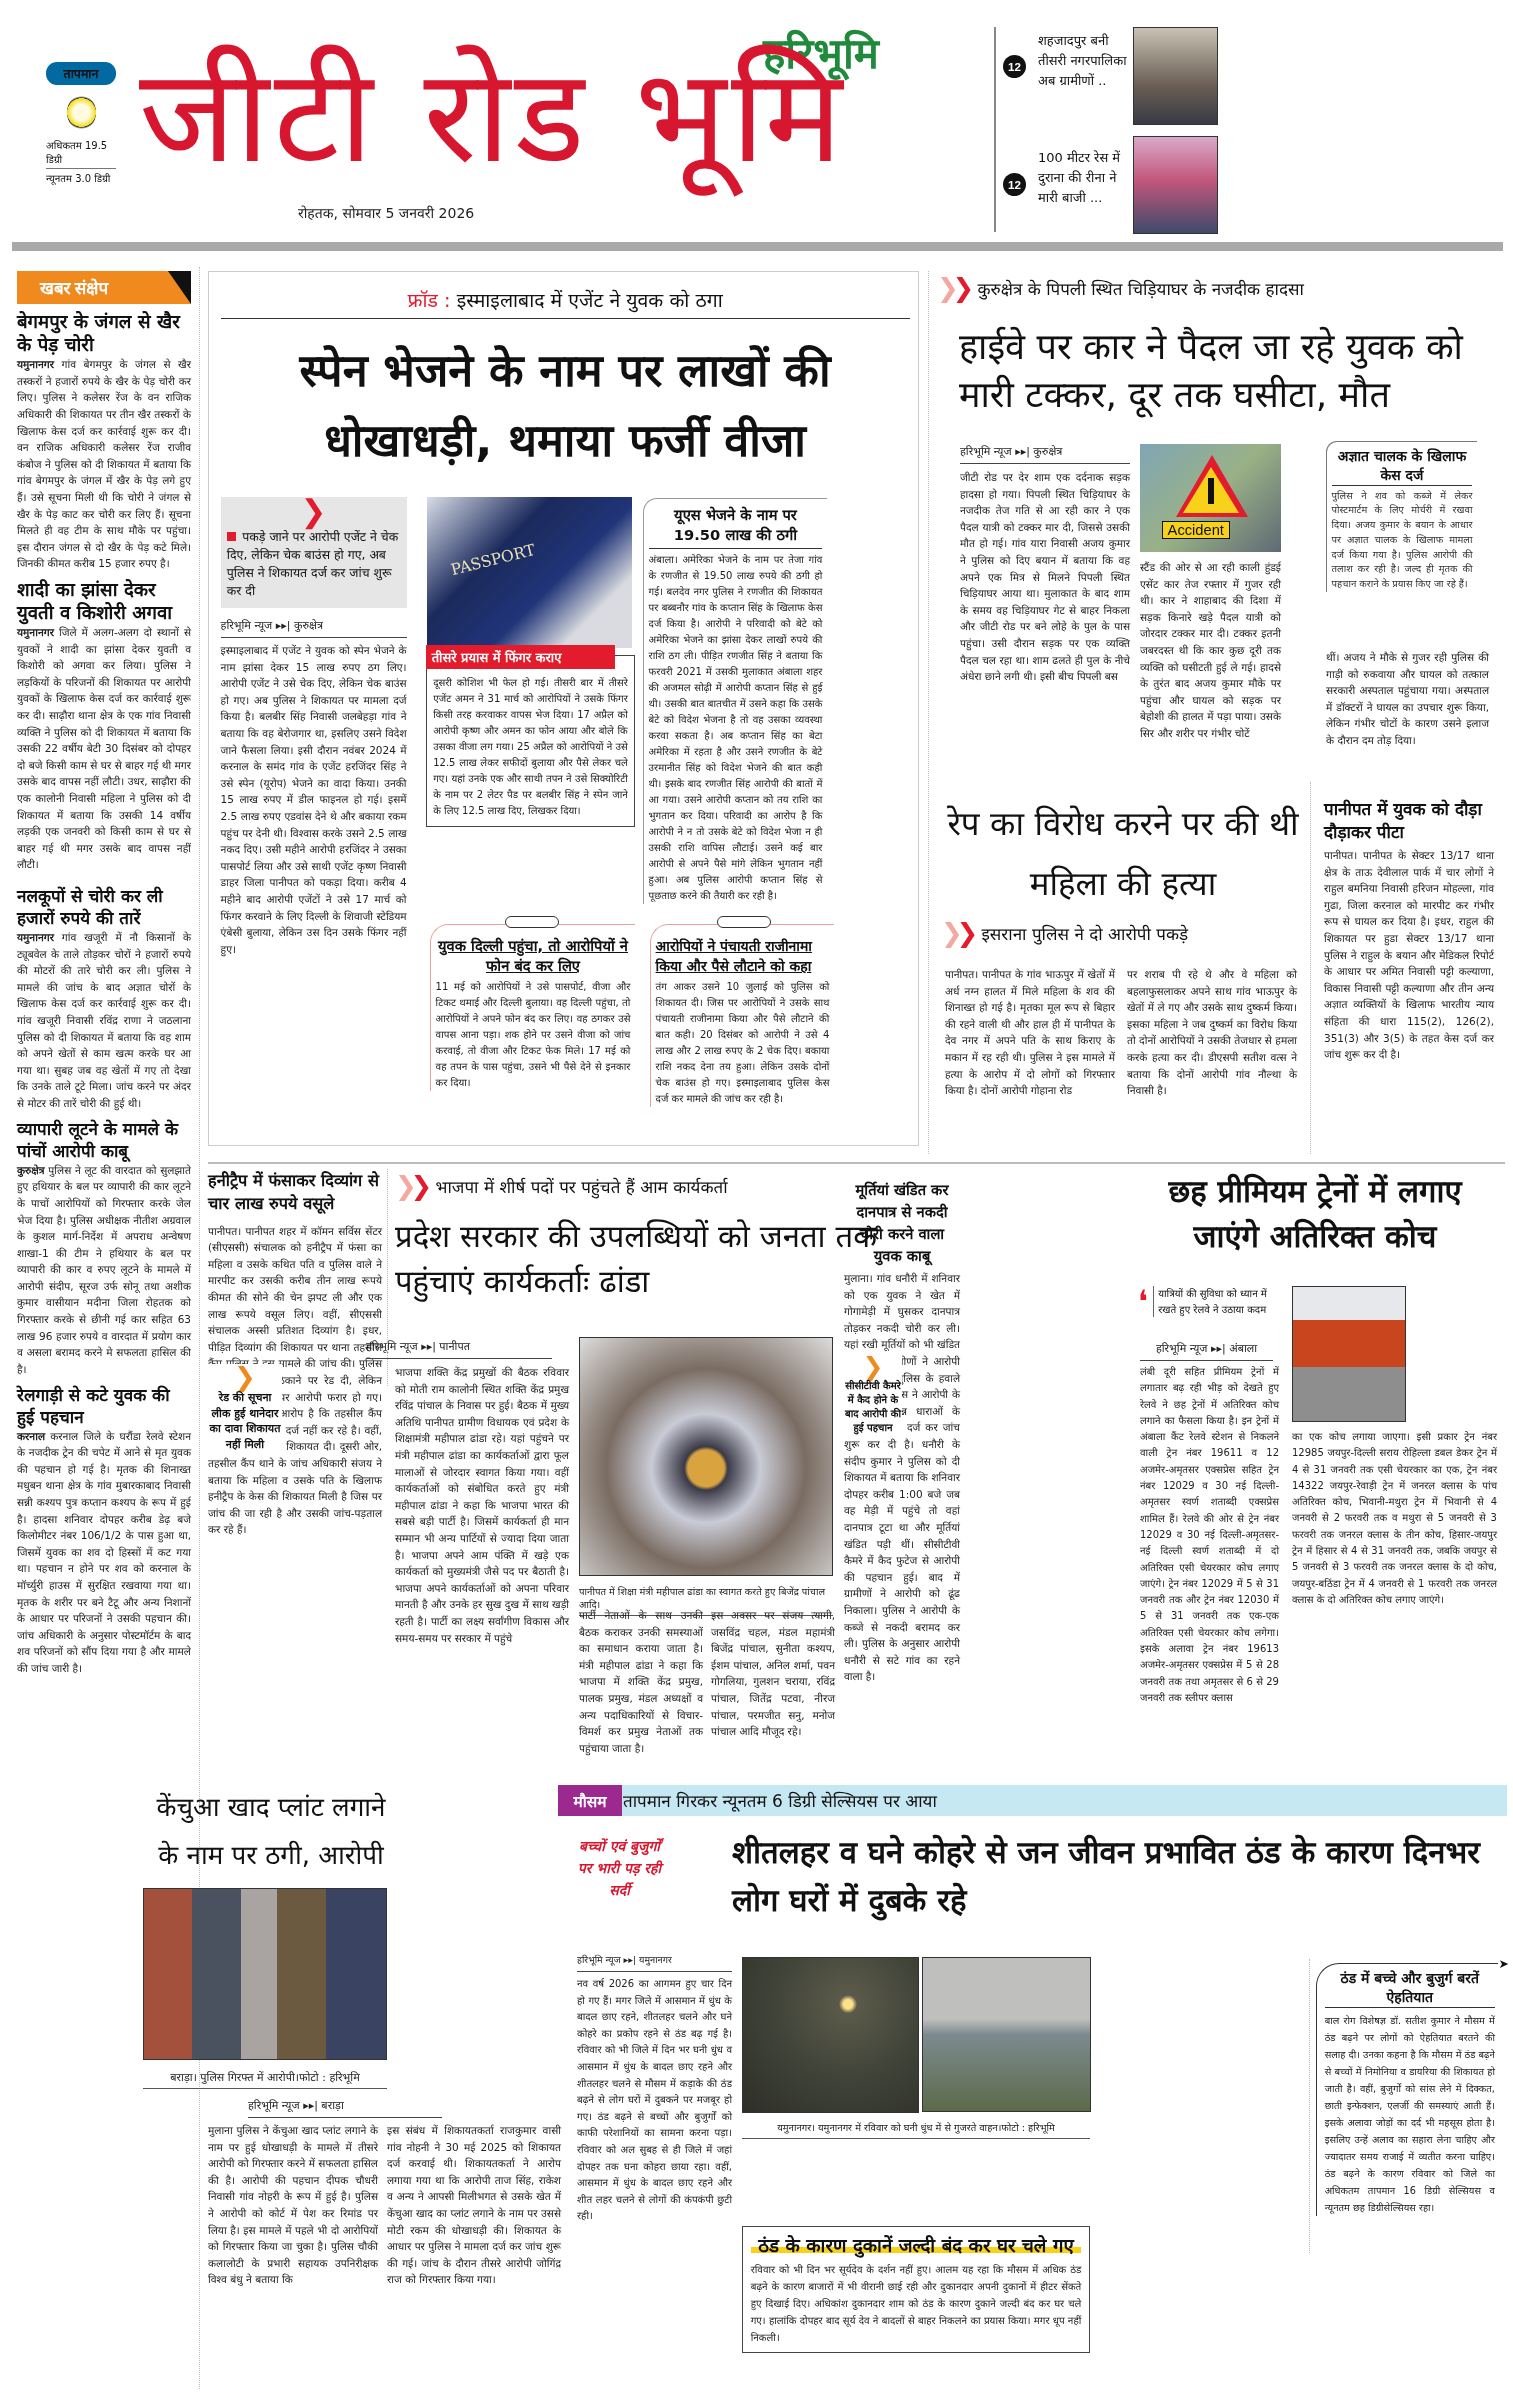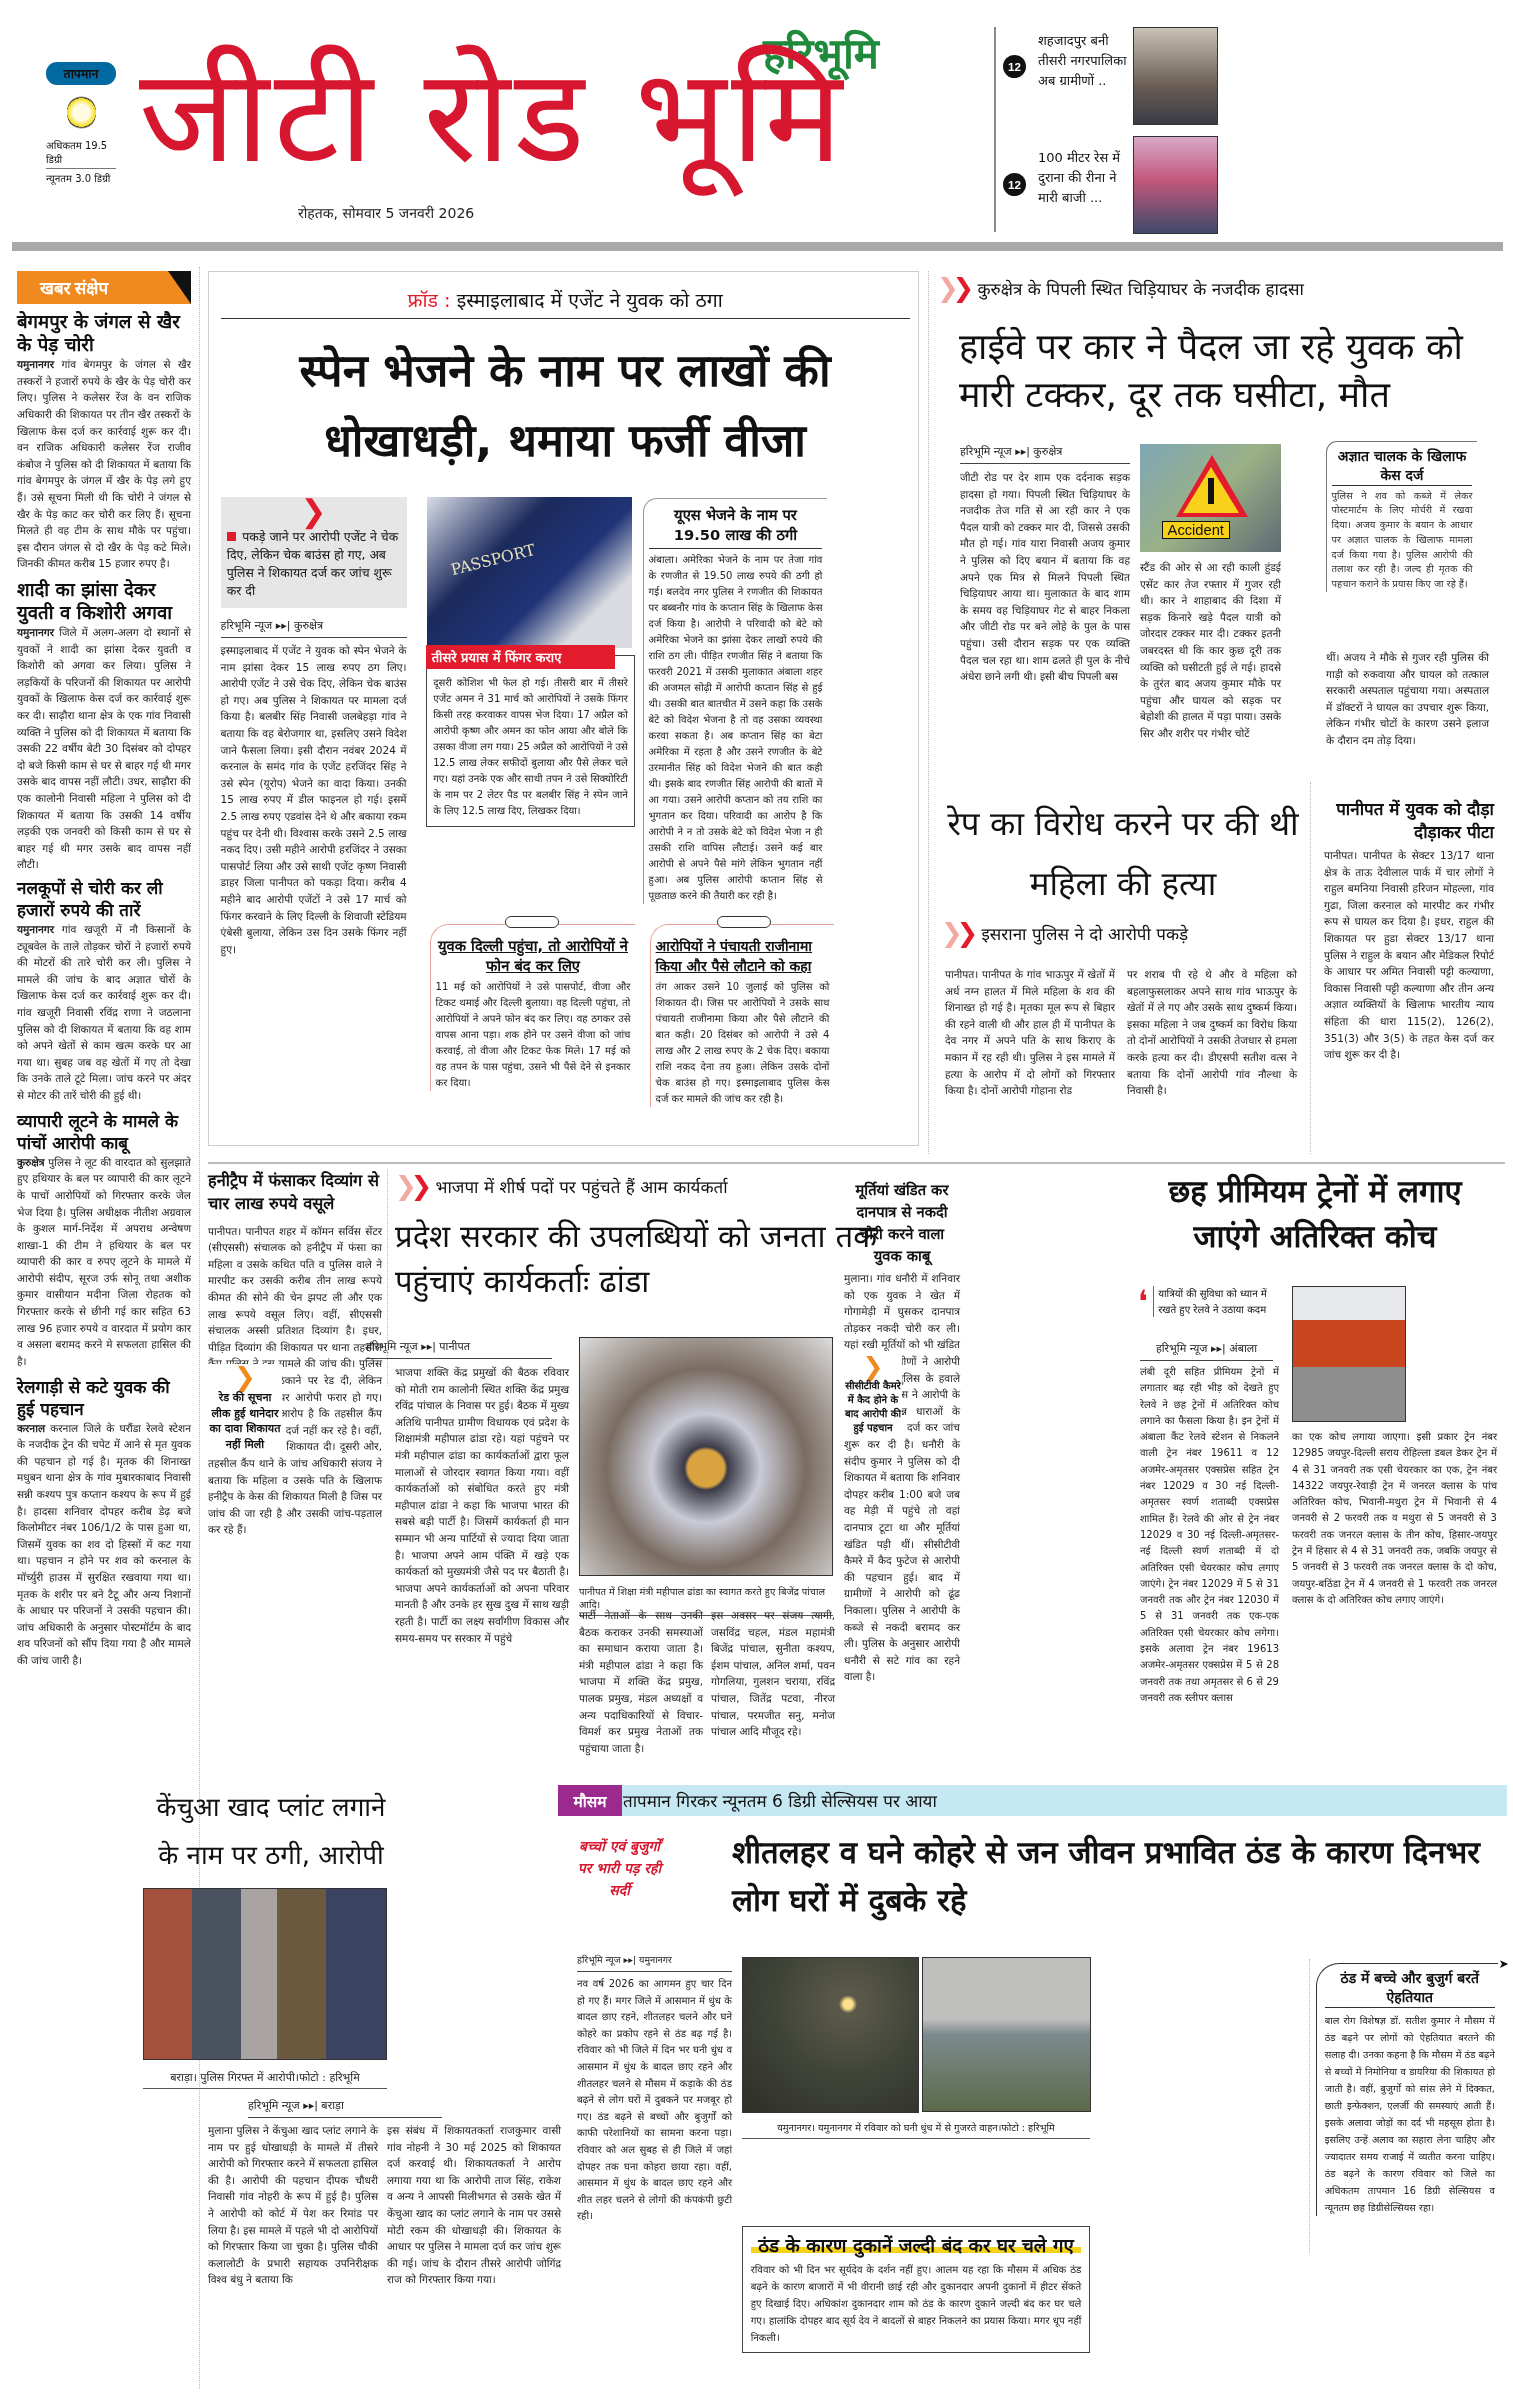--- a/index.html
+++ b/index.html
@@ -51,21 +51,21 @@
     <span style="position:absolute;right:0;top:0;border-top:33px solid #111;border-left:23px solid transparent"></span>
   </div>
   <div>
     <div class="hd" style="font-size:18.6px;line-height:23px">बेगमपुर के जंगल से खैर के पेड़ चोरी</div>
     <div class="body-text sm"><b>यमुनानगर</b> <span>गांव बेगमपुर के जंगल से खैर तस्करों ने हजारों रुपये के खैर के पेड़ चोरी कर लिए। पुलिस ने कलेसर रेंज के वन राजिक अधिकारी की शिकायत पर तीन खैर तस्करों के खिलाफ केस दर्ज कर कार्रवाई शुरू कर दी। वन राजिक अधिकारी कलेसर रेंज राजीव कंबोज ने पुलिस को दी शिकायत में बताया कि गांव बेगमपुर के जंगल में खैर के पेड़ लगे हुए हैं। उसे सूचना मिली थी कि चोरी ने जंगल से खैर के पेड़ काट कर चोरी कर लिए हैं। सूचना मिलते ही वह टीम के साथ मौके पर पहुंचा। इस दौरान जंगल से दो खैर के पेड़ कटे मिले। जिनकी कीमत करीब 15 हजार रुपए है।</span></div>
   </div>
   <div style="margin-top:6.2px">
     <div class="hd" style="font-size:18.6px;line-height:23px">शादी का झांसा देकर युवती व किशोरी अगवा</div>
     <div class="body-text sm"><b>यमुनानगर</b> <span>जिले में अलग-अलग दो स्थानों से युवकों ने शादी का झांसा देकर युवती व किशोरी को अगवा कर लिया। पुलिस ने लड़कियों के परिजनों की शिकायत पर आरोपी युवकों के खिलाफ केस दर्ज कर कार्रवाई शुरू कर दी। साढ़ौरा थाना क्षेत्र के एक गांव निवासी व्यक्ति ने पुलिस को दी शिकायत में बताया कि उसकी 22 वर्षीय बेटी 30 दिसंबर को दोपहर दो बजे किसी काम से घर से बाहर गई थी मगर उसके बाद वापस नहीं लौटी। उधर, साढ़ौरा की एक कालोनी निवासी महिला ने पुलिस को दी शिकायत में बताया कि उसकी 14 वर्षीय लड़की एक जनवरी को किसी काम से घर से बाहर गई थी मगर उसके बाद वापस नहीं लौटी।</span></div>
   </div>
-  <div style="margin-top:4px">
+  <div style="margin-top:12px">
     <div class="hd" style="font-size:17px;line-height:22px">नलकूपों से चोरी कर ली हजारों रुपये की तारें</div>
     <div class="body-text sm"><b>यमुनानगर</b> <span>गांव खजूरी में नौ किसानों के ट्यूबवेल के ताले तोड़कर चोरों ने हजारों रुपये की मोटरों की तारे चोरी कर ली। पुलिस ने मामले की जांच के बाद अज्ञात चोरों के खिलाफ केस दर्ज कर कार्रवाई शुरू कर दी। गांव खजूरी निवासी रविंद्र राणा ने जठलाना पुलिस को दी शिकायत में बताया कि वह शाम को अपने खेतों से काम खत्म करके घर आ गया था। सुबह जब वह खेतों में गए तो देखा कि उनके ताले टूटे मिला। जांच करने पर अंदर से मोटर की तारें चोरी की हुई थी।</span></div>
   </div>
   <div style="margin-top:6.2px">
     <div class="hd" style="font-size:17px;line-height:22px">व्यापारी लूटने के मामले के पांचों आरोपी काबू</div>
     <div class="body-text sm"><b>कुरुक्षेत्र</b> <span>पुलिस ने लूट की वारदात को सुलझाते हुए हथियार के बल पर व्यापारी की कार लूटने के पाचों आरोपियों को गिरफ्तार करके जेल भेज दिया है। पुलिस अधीक्षक नीतीश अग्रवाल के कुशल मार्ग-निर्देश में अपराध अन्वेषण शाखा-1 की टीम ने हथियार के बल पर व्यापारी की कार व रुपए लूटने के मामले में आरोपी संदीप, सूरज उर्फ सोनू तथा अशीक कुमार वासीयान मदीना जिला रोहतक को गिरफ्तार करके से छीनी गई कार सहित 63 लाख 96 हजार रुपये व वारदात में प्रयोग कार व असला बरामद करने मे सफलता हासिल की है।</span></div>
   </div>
   <div style="margin-top:6.2px">
     <div class="hd" style="font-size:17px;line-height:22px">रेलगाड़ी से कटे युवक की हुई पहचान</div>
     <div class="body-text sm"><b>करनाल</b> <span>करनाल जिले के घरौंडा रेलवे स्टेशन के नजदीक ट्रेन की चपेट में आने से मृत युवक की पहचान हो गई है। मृतक की शिनाख्त मधुबन थाना क्षेत्र के गांव मुबारकाबाद निवासी सन्नी कश्यप पुत्र कप्तान कश्यप के रूप में हुई है। हादसा शनिवार दोपहर करीब डेढ़ बजे किलोमीटर नंबर 106/1/2 के पास हुआ था, जिसमें युवक का शव दो हिस्सों में कट गया था। पहचान न होने पर शव को करनाल के मॉर्च्युरी हाउस में सुरक्षित रखवाया गया था। मृतक के शरीर पर बने टैटू और अन्य निशानों के आधार पर परिजनों ने उसकी पहचान की। जांच अधिकारी के अनुसार पोस्टमॉर्टम के बाद शव परिजनों को सौंप दिया गया है और मामले की जांच जारी है।</span></div>
@@ -140,21 +140,21 @@
 
 <div class="abs" style="left:945px;top:794px;width:356px;font-family:'DejaVu Sans',sans-serif;font-size:33px;line-height:60px;text-align:center">रेप का विरोध करने पर की थी महिला की हत्या</div>
 <div class="abs" style="left:941px;top:918px;font-family:'DejaVu Sans',sans-serif;font-size:17px;display:flex;align-items:center">
   <span class="kicker-arrow"><span>❯</span>❯</span>
   <span>इसराना पुलिस ने दो आरोपी पकड़े</span>
 </div>
 <div class="abs body-text sm" style="left:945px;top:966px;width:170px">पानीपत। पानीपत के गांव भाऊपुर में खेतों में अर्ध नग्न हालत में मिले महिला के शव की शिनाख्त हो गई है। मृतका मूल रूप से बिहार की रहने वाली थी और हाल ही में पानीपत के देव नगर में अपने पति के साथ किराए के मकान में रह रही थी। पुलिस ने इस मामले में हत्या के आरोप में दो लोगों को गिरफ्तार किया है। दोनों आरोपी गोहाना रोड</div>
 <div class="abs body-text sm" style="left:1127px;top:966px;width:170px">पर शराब पी रहे थे और वे महिला को बहलाफुसलाकर अपने साथ गांव भाऊपुर के खेतों में ले गए और उसके साथ दुष्कर्म किया। इसका महिला ने जब दुष्कर्म का विरोध किया तो दोनों आरोपियों ने उसकी तेजधार से हमला करके हत्या कर दी। डीएसपी सतीश वत्स ने बताया कि दोनों आरोपी गांव नौल्था के निवासी है।</div>
 
 <div class="abs" style="left:1324px;top:798px;width:170px">
-  <div class="hd" style="font-size:17px;line-height:23px;text-align:right">पानीपत में युवक को दौड़ा दौड़ाकर पीटा</div>
+  <div class="hd" style="font-size:17px;line-height:23px;text-align:left">पानीपत में युवक को दौड़ा दौड़ाकर पीटा</div>
   <div class="body-text sm" style="margin-top:3.1px">पानीपत। पानीपत के सेक्टर 13/17 थाना क्षेत्र के ताऊ देवीलाल पार्क में चार लोगों ने राहुल बमनिया निवासी हरिजन मोहल्ला, गांव गुढा, जिला करनाल को मारपीट कर गंभीर रूप से घायल कर दिया है। इधर, राहुल की शिकायत पर हुडा सेक्टर 13/17 थाना पुलिस ने राहुल के बयान और मेडिकल रिपोर्ट के आधार पर अमित निवासी पट्टी कल्याणा, विकास निवासी पट्टी कल्याणा और तीन अन्य अज्ञात व्यक्तियों के खिलाफ भारतीय न्याय संहिता की धारा 115(2), 126(2), 351(3) और 3(5) के तहत केस दर्ज कर जांच शुरू कर दी है।</div>
 </div>
 
 <div class="abs" style="left:208px;top:1162px;width:1297px;height:1.5px;background:#bbb"></div>
 
 <div class="abs" style="left:208px;top:1169px;width:174px">
   <div class="hd" style="font-size:16.3px;line-height:23px;text-align:left">हनीट्रैप में फंसाकर दिव्यांग से चार लाख रुपये वसूले</div>
   <div class="body-text sm" style="margin-top:7.7px;position:relative">
     <span>पानीपत। पानीपत शहर में कॉमन सर्विस सेंटर (सीएससी) संचालक को हनीट्रैप में फंसा का महिला व उसके कथित पति व पुलिस वाले ने मारपीट कर उसकी करीब तीन लाख रूपये कीमत की सोने की चेन झपट ली और एक लाख रूपये वसूल लिए। वहीं, सीएससी संचालक अस्सी प्रतिशत दिव्यांग है। इधर, पीड़ित दिव्यांग की शिकायत पर थाना तहसील कैंप पुलिस ने इस मामले की जांच की। पुलिस ने आरोपियों के ठिकाने पर रेड दी, लेकिन सूचना लीक होने पर आरोपी फरार हो गए। इधर, दिव्यांग का आरोप है कि तहसील कैंप थाना प्रभारी ने केस दर्ज नहीं कर रहे है। वहीं, पीड़ित ने एसपी को शिकायत दी। दूसरी ओर, तहसील कैंप थाने के जांच अधिकारी संजय ने बताया कि महिला व उसके पति के खिलाफ हनीट्रैप के केस की शिकायत मिली है जिस पर जांच की जा रही है और उसकी जांच-पड़ताल कर रहे हैं।</span>
   </div>

